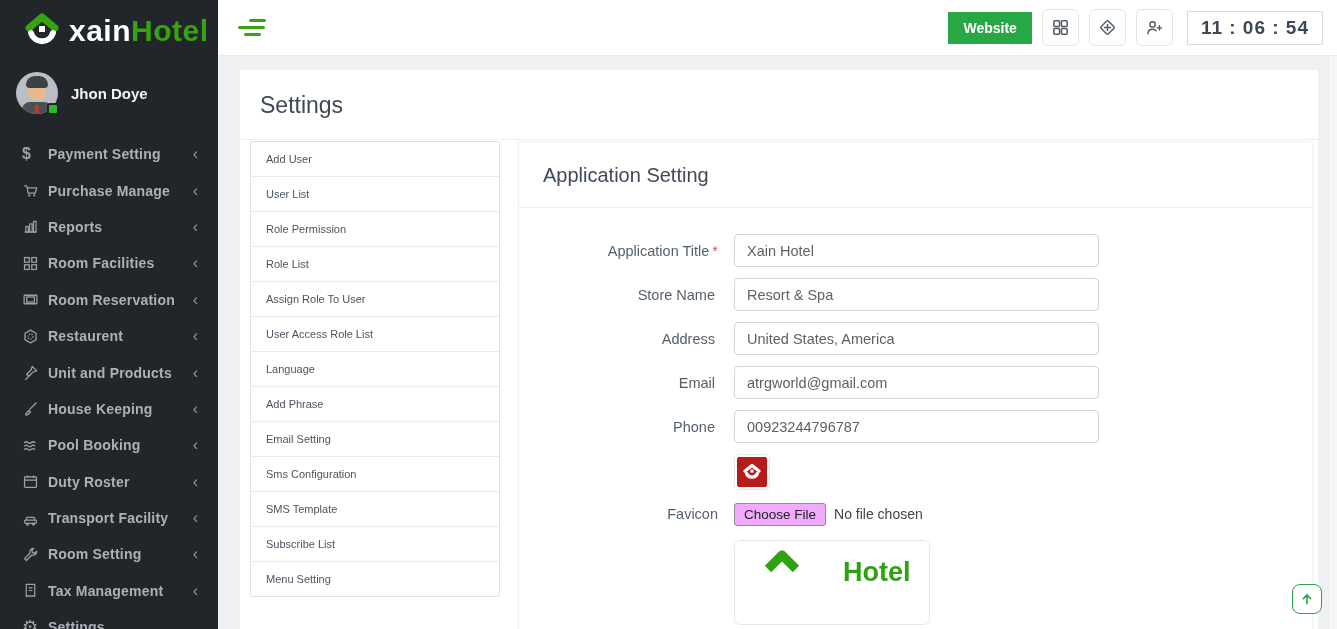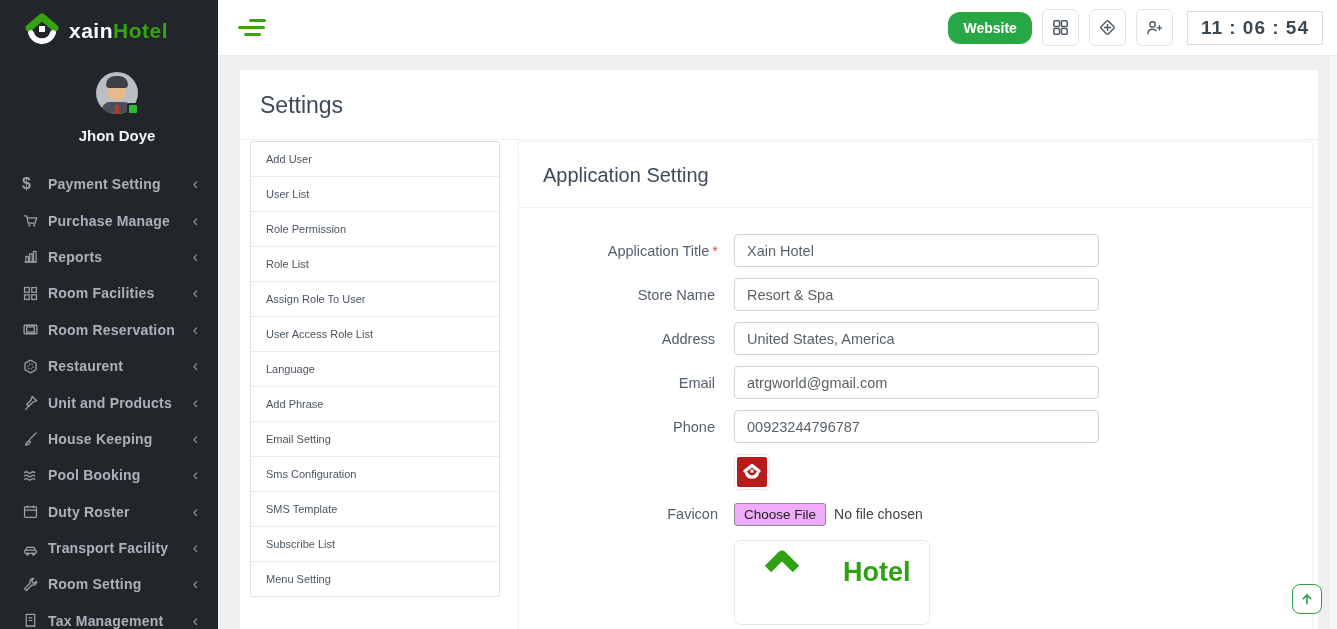--- a/index.html
+++ b/index.html
@@ -2,24 +2,24 @@
 <html><head>
 <meta charset="utf-8">
 <style>
   * { margin:0; padding:0; box-sizing:border-box; }
   html,body { width:1337px; height:629px; overflow:hidden; font-family:"Liberation Sans", sans-serif; background:#eef0f1; }
 
   
   .sidebar { position:absolute; left:0; top:0; width:218px; height:629px; background:#22262a; z-index:5; }
   .logo-row { display:flex; align-items:center; gap:7px; padding:10px 0 6px 22px; height:58px; }
   .logo-mark { width:40px; height:40px; }
-  .logo-text { font-size:21px; font-weight:700; letter-spacing:.5px; }
+  .logo-text { font-size:30px; font-weight:700; letter-spacing:.5px; }
   .logo-text .lx { color:#ffffff; }
   .logo-text .lh { color:#36a410; }
-  .user-row { display:flex; align-items:center; gap:13px; padding:14px 0 14px 16px;flex-direction:column; }
+  .user-row { display:flex; align-items:center; gap:13px; padding:14px 0 14px 16px; }
   .avatar { position:relative; width:42px; height:42px; border-radius:50%; background:#b9bfc5; overflow:visible; }
   .avatar .av-clip { position:absolute; inset:0; border-radius:50%; overflow:hidden; }
   .avatar .hair { position:absolute; left:10px; top:4px; width:22px; height:12px; background:#3c4146; border-radius:10px 10px 4px 4px; }
   .avatar .face { position:absolute; left:12px; top:8px; width:18px; height:20px; background:#e8b98c; border-radius:7px; }
   .avatar .body { position:absolute; left:6px; bottom:-2px; width:30px; height:14px; background:#4a5056; border-radius:8px 8px 0 0; }
   .avatar .tie { position:absolute; left:19px; bottom:0; width:4px; height:9px; background:#c0392b; }
   .avatar .status-dot { position:absolute; right:-1px; bottom:-1px; width:12px; height:12px; background:#2eb82e; border:2px solid #22262a; border-radius:3px; }
   .user-name { color:#f2f4f5; font-size:15px; font-weight:700; }
   .nav { margin-top:8px; }
   .nav-item { display:flex; align-items:center; height:36.4px; padding:0 20px 0 22px; cursor:pointer; color:#aab2b9; }
@@ -30,21 +30,21 @@
   .nav-item .chev { color:#8f979e; font-size:16px; line-height:1; }
 
   
   .topbar { position:absolute; left:218px; top:0; right:0; height:56px; background:#ffffff; border-bottom:1px solid #e9ebed; display:flex; align-items:center; z-index:4; }
   .burger { margin-left:20px; width:30px; height:22px; display:flex; flex-direction:column; justify-content:center; gap:4px; cursor:pointer; }
   .burger i { display:block; height:3px; border-radius:2px; background:#3aa40f; }
   .burger .b1 { width:17px; margin-left:11px; }
   .burger .b2 { width:27px; }
   .burger .b3 { width:17px; margin-left:6px; }
   .top-right { margin-left:auto; display:flex; align-items:center; gap:10px; padding-right:14px; }
-  .btn-website { background:#28a745; color:#ffffff; font-size:14px; font-weight:600; border:none; border-radius:12px; padding:8px 15px; cursor:pointer; }
+  .btn-website { background:#28a745; color:#ffffff; font-size:14px; font-weight:600; border:none; border-radius:0; padding:8px 15px; cursor:pointer; }
   .icon-btn { width:37px; height:37px; background:#fff; border:1px solid #e0e4e7; border-radius:6px; display:flex; align-items:center; justify-content:center; color:#4d5a66; cursor:pointer; }
   .icon-btn svg { width:19px; height:19px; }
   .clock-box { margin-left:4px; border:1px solid #d8dcdf; border-radius:0; padding:5px 13px; font-size:19px; font-weight:700; color:#3c4854; letter-spacing:1px; background:#fff; }
 
   
   .main-card { position:absolute; left:240px; top:70px; width:1078px; height:600px; background:#ffffff; z-index:3; }
   .page-title { font-size:23px; font-weight:500; color:#3e4a57; padding:22px 20px 20px 20px; border-bottom:1px solid #edf0f2; }
 
   .settings-menu { position:absolute; left:10px; top:71px; width:250px; background:#fff; border:1px solid #dee2e6; border-radius:2px; }
   .settings-menu-item { padding:11px 15px; font-size:11px; font-weight:500; color:#4b5560; border-bottom:1px solid #e9ecef; cursor:pointer; }

